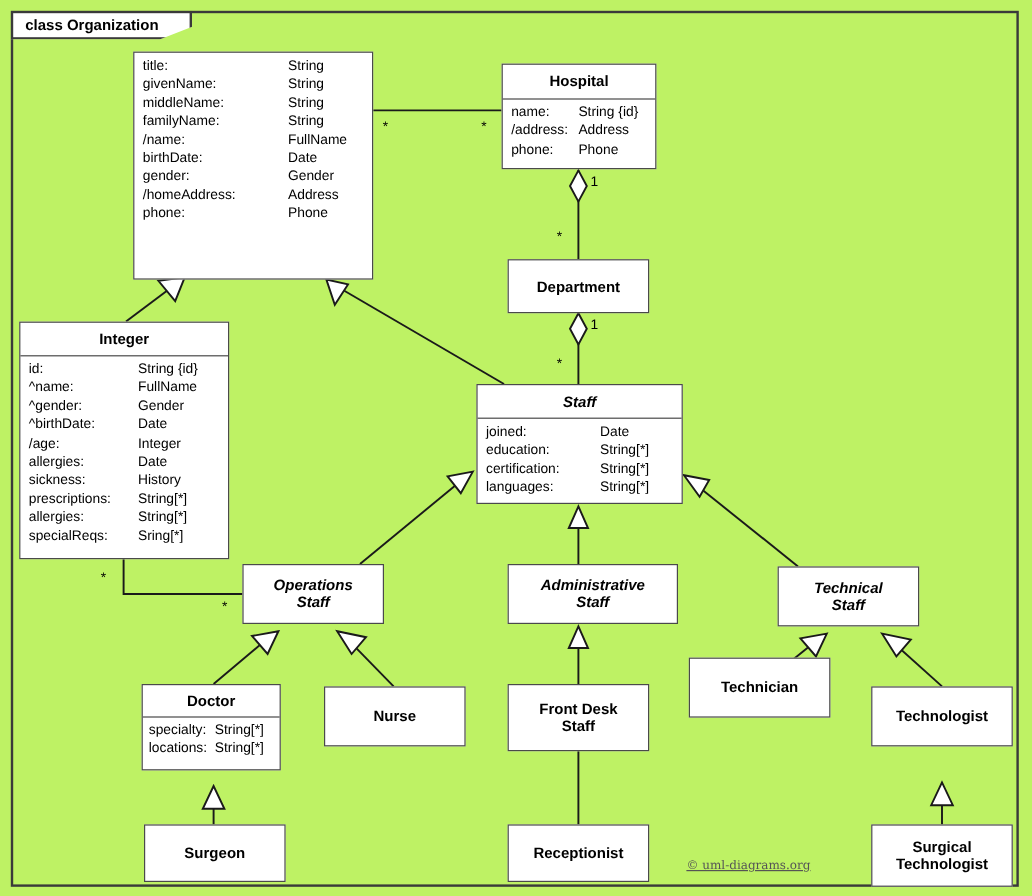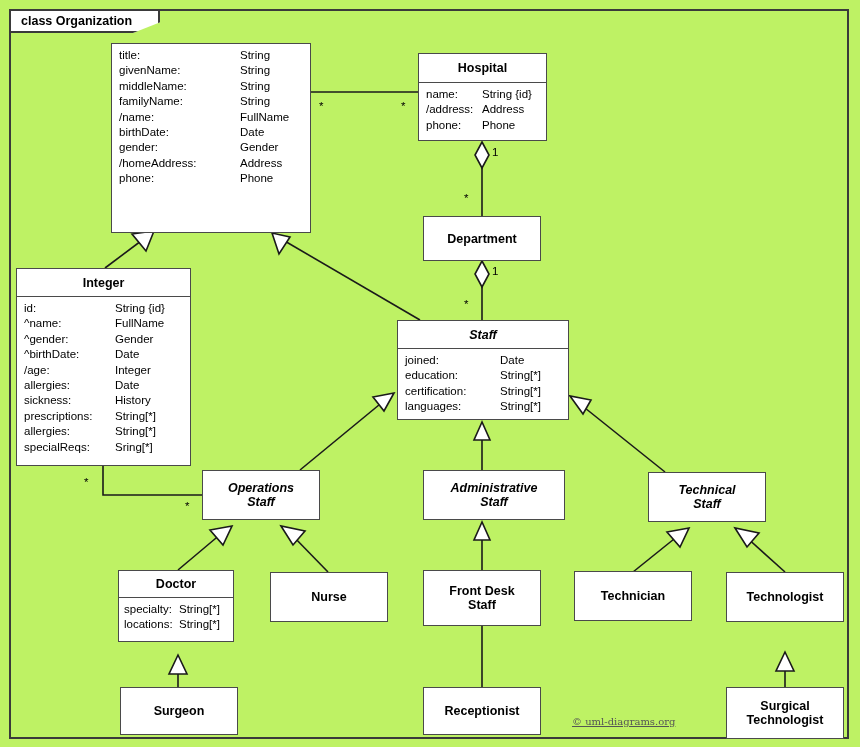--- a/index.html
+++ b/index.html
@@ -345,21 +345,21 @@
 
   <div class="cls" style="left:270px; top:572px; width:118px; height:50px;">
     <div class="cls-name" style="height:100%;">Nurse</div>
   </div>
 
   <div class="cls" style="left:423px; top:570px; width:118px; height:56px;">
     <div class="cls-name" style="height:100%;">Front Desk
 Staff</div>
   </div>
 
-  <div class="cls" style="left:574px; top:571px; width:118px; height:50px;">
+  <div class="cls" style="left:574px; top:548px; width:118px; height:50px;">
     <div class="cls-name" style="height:100%;">Technician</div>
   </div>
 
   <div class="cls" style="left:726px; top:572px; width:118px; height:50px;">
     <div class="cls-name" style="height:100%;">Technologist</div>
   </div>
 
   <div class="cls" style="left:423px; top:687px; width:118px; height:48px;">
     <div class="cls-name" style="height:100%;">Receptionist</div>
   </div>

